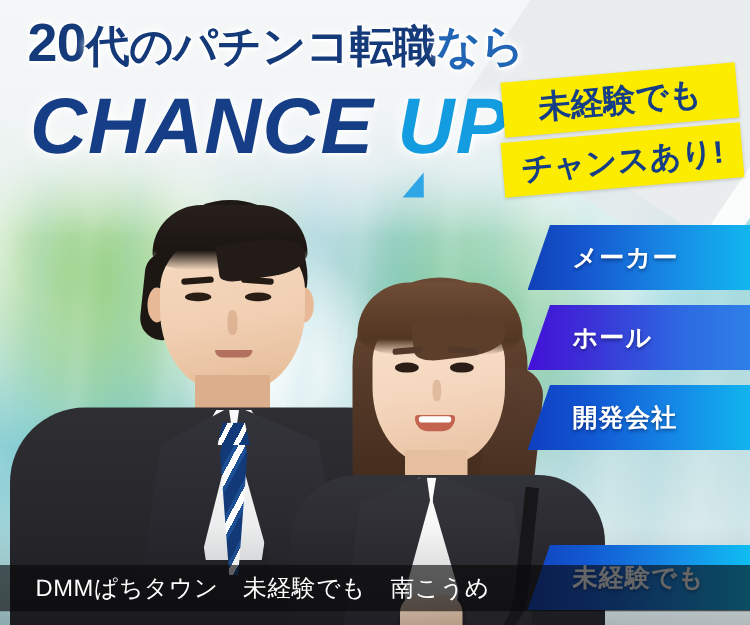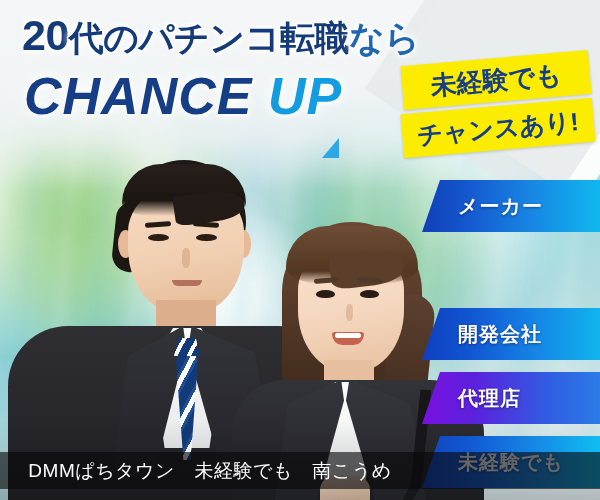--- a/index.html
+++ b/index.html
@@ -80,21 +80,21 @@
     white-space:nowrap;
     text-shadow:
       0 0 7px #fff, 0 0 7px #fff, 0 0 12px #fff,
       1px 1px 0 #fff,-1px -1px 0 #fff,1px -1px 0 #fff,-1px 1px 0 #fff;
   }
   .headline .num{ font-size:43px; }
   .headline .nara{ color:#2166b5; }
 
   .chance{
     position:absolute;left:24px;top:70px;
-    font-size:52px;font-weight:700;font-style:italic;
+    font-size:63px;font-weight:700;font-style:italic;
     letter-spacing:1px;line-height:1;
     color:#163e86;
     white-space:nowrap;
     text-shadow:0 0 10px rgba(255,255,255,.95),0 0 18px rgba(255,255,255,.8),2px 2px 2px rgba(255,255,255,.7);
   }
   .chance .up{ color:#139ce0; position:relative; }
   .up-arrow{
     position:absolute;left:300px;top:68px;width:0;height:0;
     border-left:13px solid transparent;
     border-right:4px solid transparent;
@@ -367,26 +367,26 @@
 
   <div class="badge">
     <div class="badge-row r1">未経験でも</div>
     <div class="badge-row r2">チャンスあり!</div>
   </div>
 
   <div class="cats">
     <div class="cat c1">
       <span>メーカー</span>
     </div>
+    <div class="cat c2">
+      <span>ホール</span>
+    </div>
     <div class="cat c3">
       <span>開発会社</span>
     </div>
-    <div class="cat c4">
-      <span>代理店</span>
-    </div>
     <div class="cat c5">
       <span>未経験でも</span>
     </div>
   </div>
 
   <div class="caption-band"></div>
   <div class="caption-text">DMMぱちタウン　未経験でも　南こうめ</div>
 
 </div>
 

